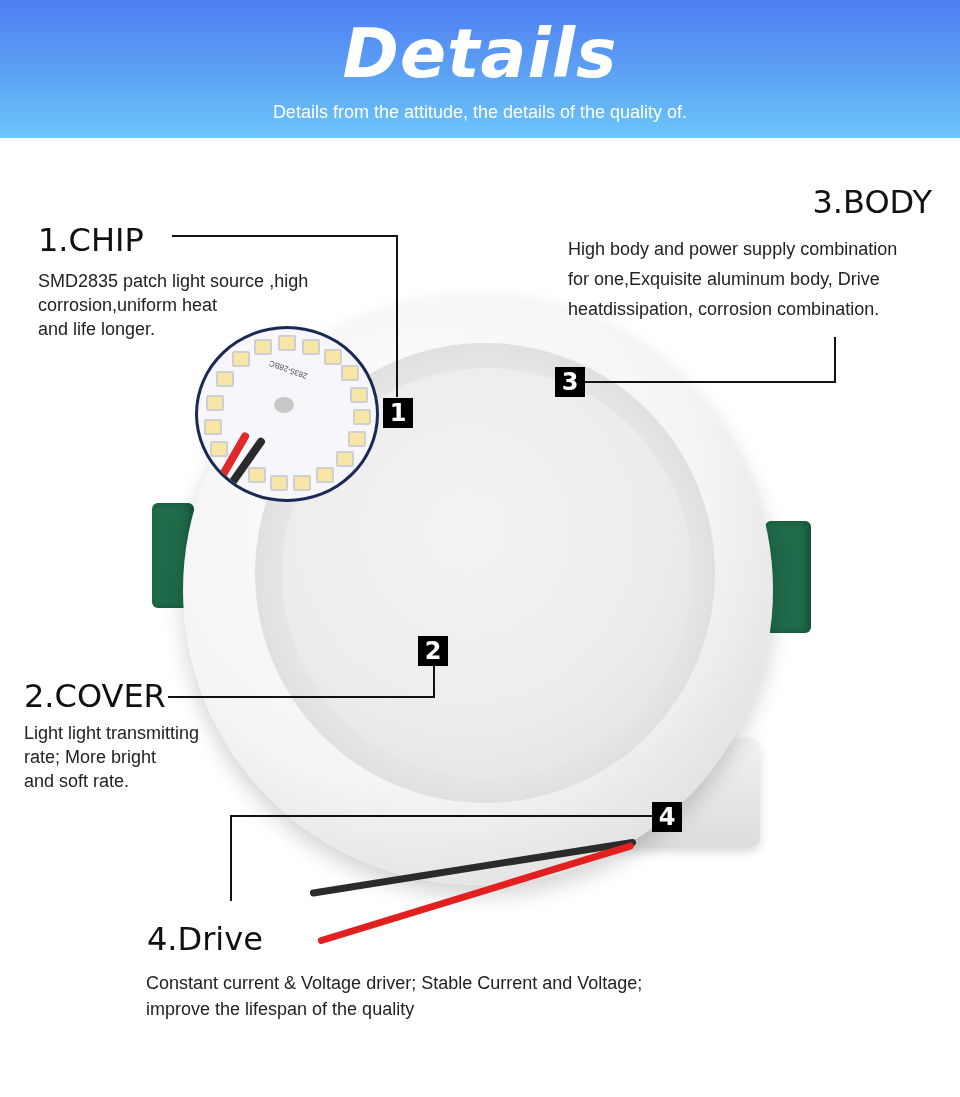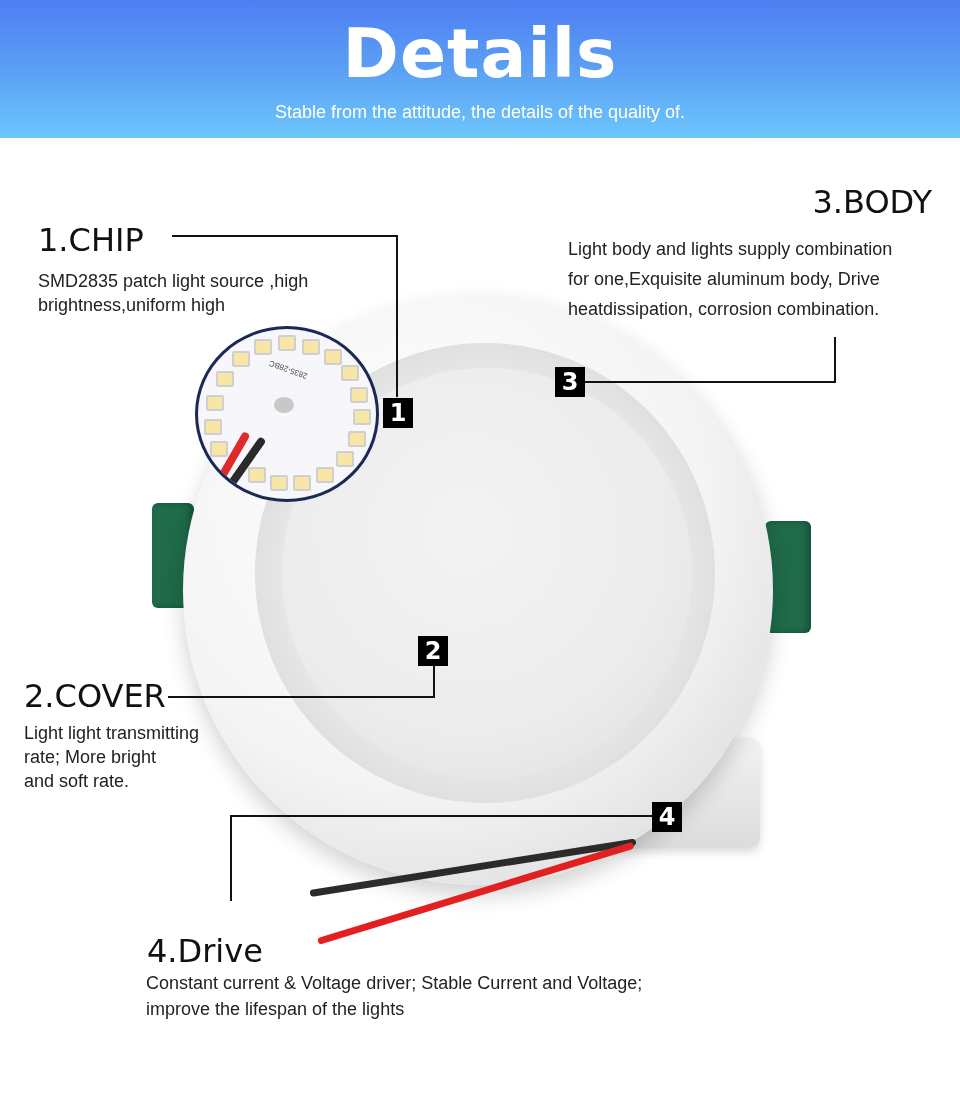--- a/index.html
+++ b/index.html
@@ -1,18 +1,18 @@
 <!DOCTYPE html>
 <html><head>
 <meta charset="utf-8">
 <style>
   html,body{margin:0;padding:0;}
   body{width:960px;height:1097px;position:relative;background:#ffffff;overflow:hidden;font-family:"Liberation Sans","DejaVu Sans",sans-serif;color:#111;}
   .banner{position:absolute;left:0;top:0;width:960px;height:138px;background:linear-gradient(180deg,#4f7ef3 0%,#5b9ff4 50%,#6cc6fb 100%);}
-  .banner-title{position:absolute;left:0;width:960px;top:14px;text-align:center;color:#fff;font-family:"DejaVu Sans",sans-serif;font-weight:bold;font-size:68px;letter-spacing:1px;}
+  .banner-title{position:absolute;left:0;width:960px;top:14px;text-align:center;color:#fff;font-family:"DejaVu Sans",sans-serif;font-weight:bold;font-style:italic;font-size:68px;letter-spacing:1px;}
   .banner-sub{position:absolute;left:0;width:960px;top:102px;text-align:center;color:#fff;font-size:18px;}
   .scene{position:absolute;left:0;top:138px;width:960px;height:959px;}
   .heading{position:absolute;font-family:"DejaVu Sans",sans-serif;font-size:32px;color:#111;line-height:1;}
   .desc{position:absolute;font-size:18px;line-height:24px;color:#222;}
   .desc.r{line-height:30px;}
   .line{position:absolute;background:#111;}
   .badge{position:absolute;width:30px;height:30px;background:#000;color:#fff;font-family:"DejaVu Sans",sans-serif;font-weight:bold;font-size:24px;line-height:30px;text-align:center;}
   
   .clip{position:absolute;background:#1f6b4a;border-radius:6px;box-shadow:inset -4px 0 6px rgba(0,0,0,.25);}
   .drvbox{position:absolute;left:610px;top:600px;width:150px;height:110px;background:linear-gradient(180deg,#f2f2f2,#dcdcdc);border-radius:10px;box-shadow:0 4px 10px rgba(0,0,0,.15);}
@@ -23,21 +23,21 @@
   .led{position:absolute;width:14px;height:12px;background:#f7e6a6;border:2px solid #cfcfcf;border-radius:2px;}
   .hole{position:absolute;left:76px;top:68px;width:20px;height:16px;border-radius:50%;background:#c8c8c8;}
   .pcb-label{position:absolute;left:70px;top:36px;font-size:8px;color:#555;transform:rotate(200deg);}
   .wire{position:absolute;border-radius:4px;}
 </style>
 </head>
 <body>
 
 <div class="banner">
   <div class="banner-title">Details</div>
-  <div class="banner-sub">Stable from the attitude, the details of the quality of.</div>
+  <div class="banner-sub">Details from the attitude, the details of the quality of.</div>
 </div>
 
 <div class="scene">
 
   <div class="clip" style="left:152px;top:365px;width:42px;height:105px;"></div>
   <div class="clip" style="left:765px;top:383px;width:46px;height:112px;"></div>
   <div class="drvbox"></div>
   <div class="outer"></div>
   <div class="ring"></div>
   <div class="lens"></div>
@@ -66,47 +66,48 @@
     <div class="wire" style="left:30px;top:100px;width:8px;height:60px;background:#e02a2a;transform:rotate(30deg);"></div>
     <div class="wire" style="left:44px;top:104px;width:8px;height:60px;background:#2a2a2a;transform:rotate(35deg);"></div>
   </div>
 
   <div class="wire" style="left:310px;top:752px;width:330px;height:7px;background:#2b2b2b;transform:rotate(-9deg);transform-origin:left center;"></div>
   <div class="wire" style="left:318px;top:800px;width:330px;height:7px;background:#e32020;transform:rotate(-17deg);transform-origin:left center;"></div>
 
   <div class="heading" style="left:38px;top:86px;">1.CHIP</div>
   <div class="desc" style="left:38px;top:131px;width:330px;">
     <div>SMD2835 patch light source ,high</div>
-    <div>brightness,uniform high</div>
+    <div>corrosion,uniform heat</div>
+    <div>and life longer.</div>
   </div>
   <div class="line" style="left:172px;top:97px;width:226px;height:2px;"></div>
   <div class="line" style="left:396px;top:97px;width:2px;height:162px;"></div>
   <div class="badge" style="left:383px;top:260px;">1</div>
 
   <div class="heading" style="left:760px;top:48px;width:172px;text-align:right;">3.BODY</div>
   <div class="desc r" style="left:568px;top:96px;width:380px;">
-    <div>Light body and lights supply combination</div>
+    <div>High body and power supply combination</div>
     <div>for one,Exquisite aluminum body, Drive</div>
     <div>heatdissipation, corrosion combination.</div>
   </div>
   <div class="line" style="left:834px;top:199px;width:2px;height:46px;"></div>
   <div class="line" style="left:585px;top:243px;width:251px;height:2px;"></div>
   <div class="badge" style="left:555px;top:229px;">3</div>
 
   <div class="badge" style="left:418px;top:498px;">2</div>
   <div class="line" style="left:433px;top:528px;width:2px;height:32px;"></div>
   <div class="line" style="left:168px;top:558px;width:267px;height:2px;"></div>
   <div class="heading" style="left:24px;top:542px;text-align:center;">2.COVER</div>
   <div class="desc" style="left:24px;top:583px;width:260px;">
     <div>Light light transmitting</div>
     <div>rate; More bright</div>
     <div>and soft rate.</div>
   </div>
 
   <div class="badge" style="left:652px;top:664px;">4</div>
   <div class="line" style="left:230px;top:677px;width:423px;height:2px;"></div>
   <div class="line" style="left:230px;top:677px;width:2px;height:86px;"></div>
-  <div class="heading" style="left:147px;top:785px;margin-top:12px;">4.Drive</div>
+  <div class="heading" style="left:147px;top:785px;">4.Drive</div>
   <div class="desc" style="left:146px;top:832px;width:620px;line-height:26px;">
     <div>Constant current &amp; Voltage driver; Stable Current and Voltage;</div>
-    <div>improve the lifespan of the lights</div>
+    <div>improve the lifespan of the quality</div>
   </div>
 </div>
 
 </body></html>

